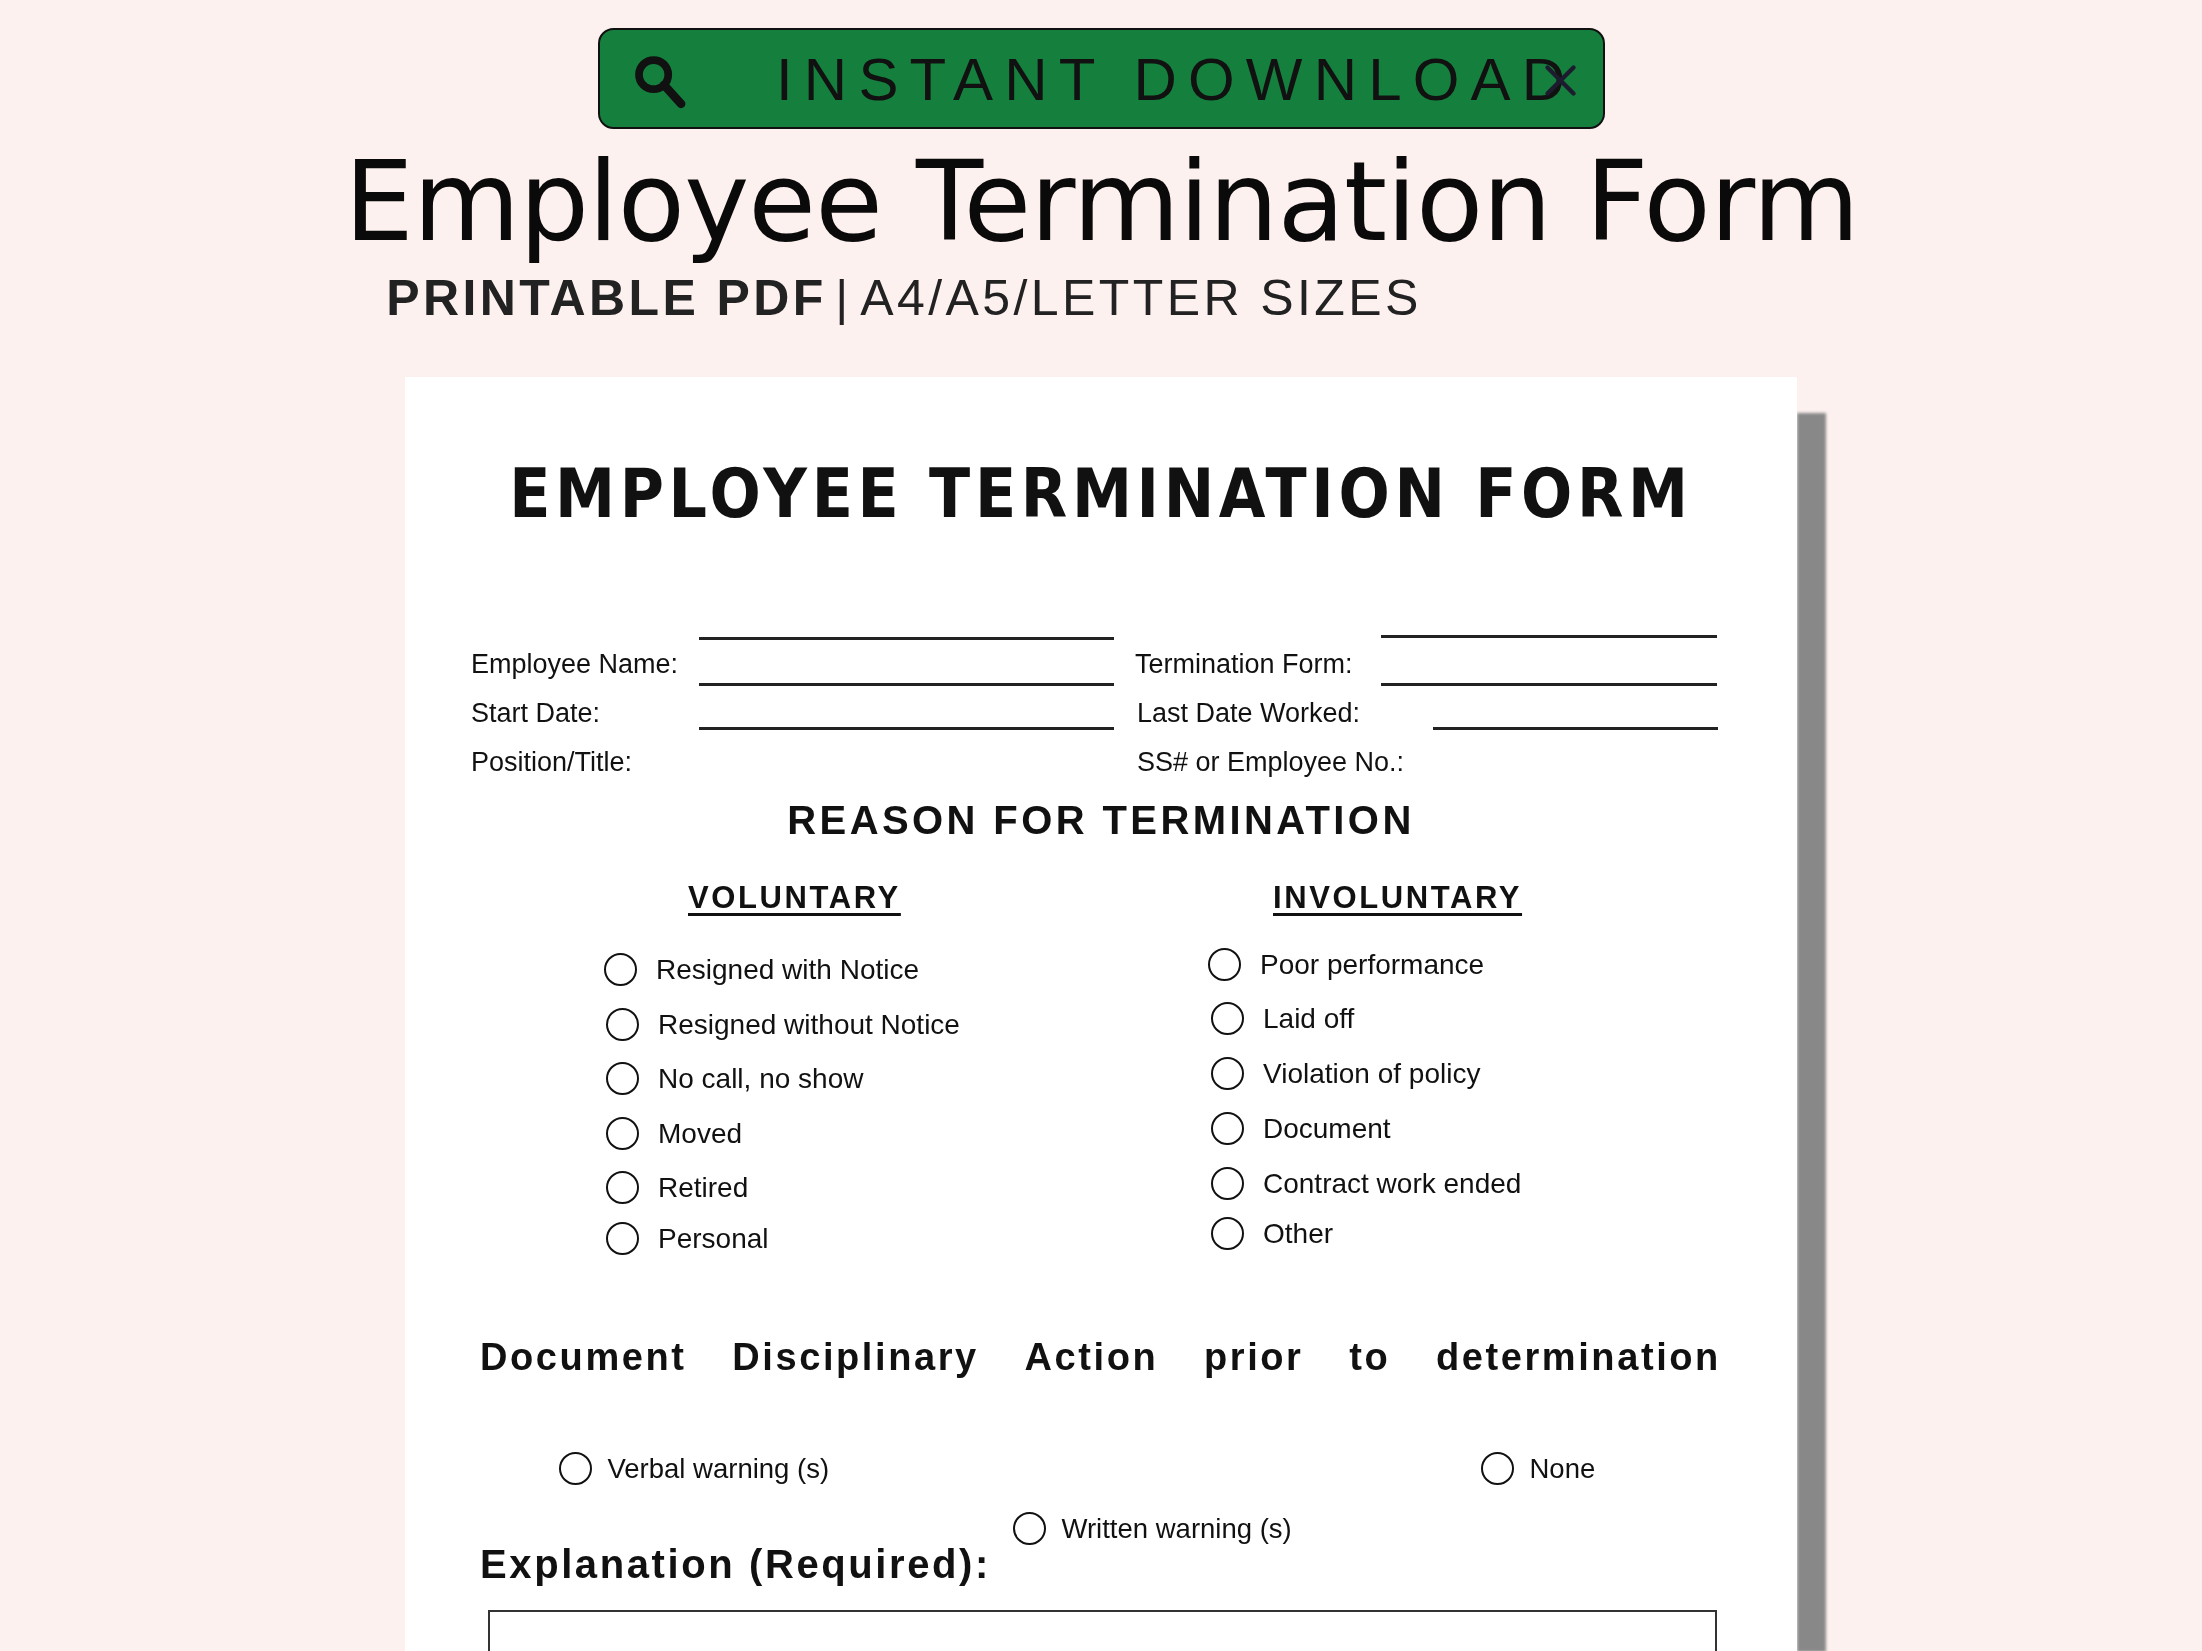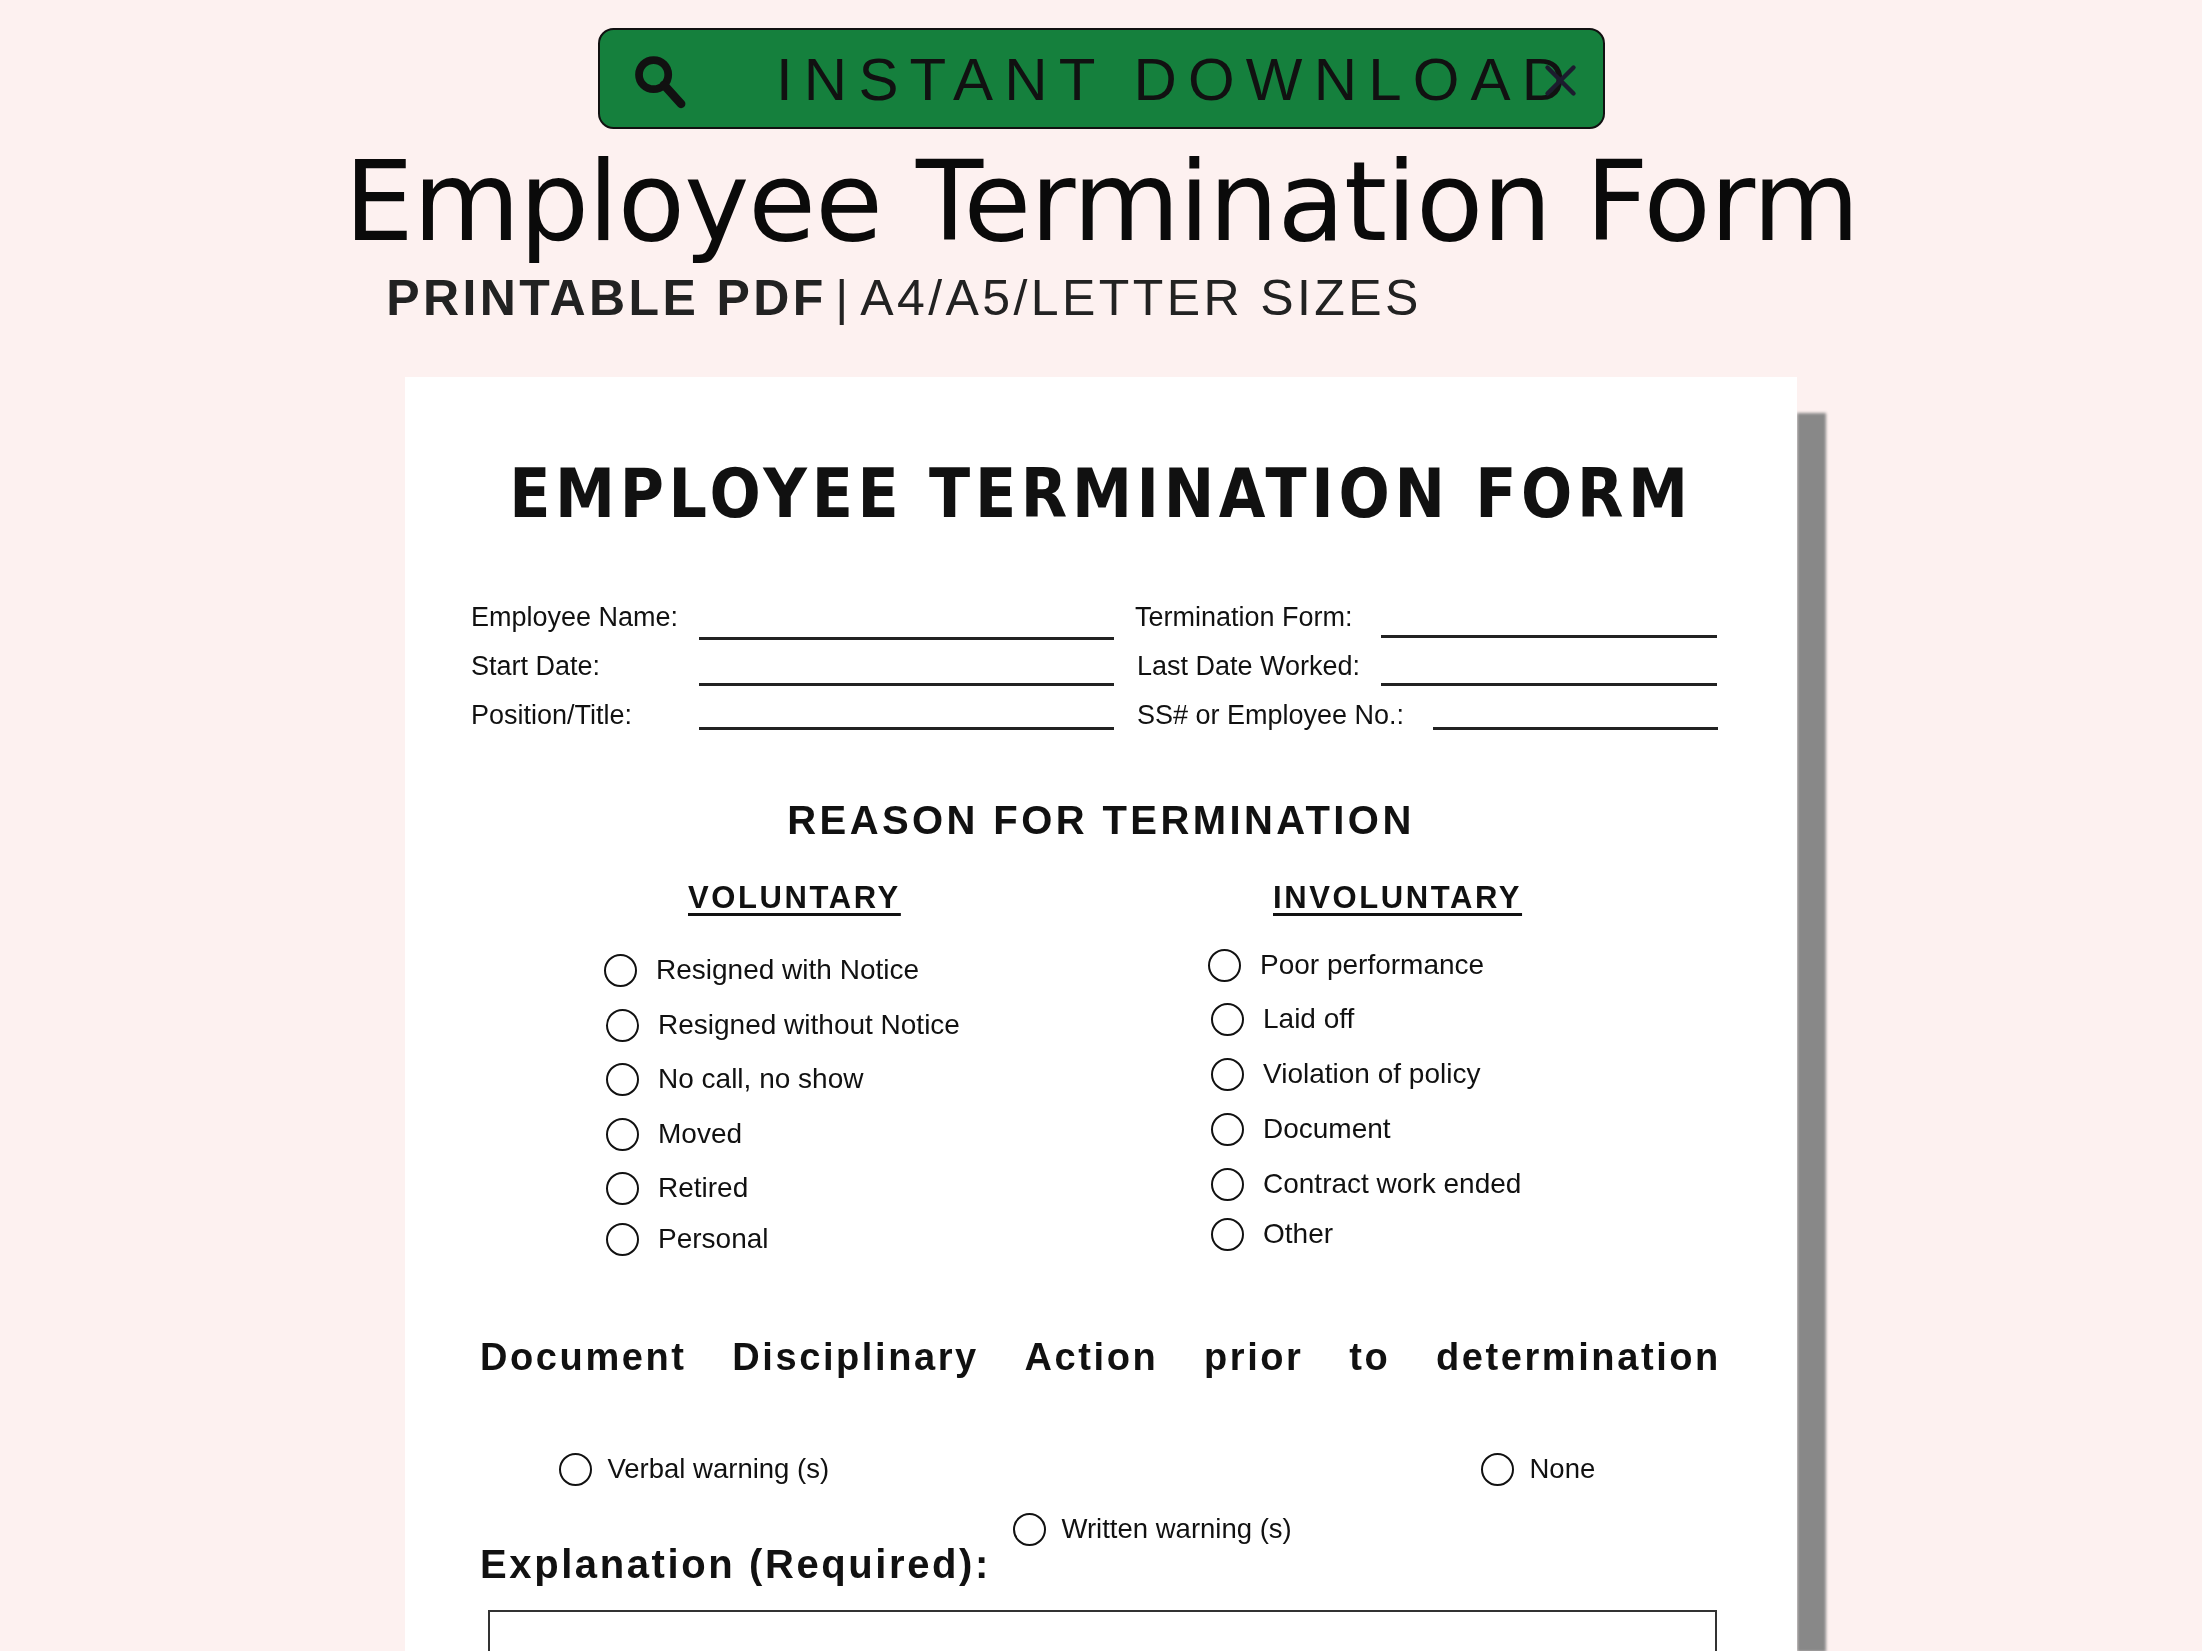--- a/index.html
+++ b/index.html
@@ -40,33 +40,33 @@
   
   .shadow { left: 1797px; top: 413px; width: 29px; height: 1239px; background: #888; filter: blur(1.7px); }
   .page { left: 405px; top: 377px; width: 1392px; height: 1291px; background: #fff; }
 
   .form-title {
     left: 405px; width: 1392px; top: 456px; text-align: center;
     font-size: 67px; letter-spacing: 5.2px; font-weight: 700; line-height: 77px;
     font-family: "DejaVu Sans", sans-serif; transform: scaleX(0.9);
   }
 
-  .field-label { font-size: 27px; line-height: 31px; color: #111; }
+  .field-label { font-size: 27px; line-height: 31px; color: #111; margin-top: 47px; }
   .line { height: 2.6px; background: #222; }
 
   .section-title {
     left: 405px; width: 1392px; top: 796px; text-align: center;
     font-size: 40px; letter-spacing: 3.4px; font-weight: 700; line-height: 48px;
   }
   .col-head {
     font-size: 31px; letter-spacing: 2.6px; font-weight: 700; text-decoration: underline;
     text-underline-offset: 5.2px; line-height: 38px;
   }
 
-  .radio-row { display: flex; align-items: flex-end; }
+  .radio-row { display: flex; align-items: flex-start; }
   .radio {
     width: 33px; height: 33px; border: 2.6px solid #111; border-radius: 50%;
     box-sizing: border-box; background: #fff; margin-right: 19px; flex: none;
   }
   .radio-label { font-size: 28px; line-height: 34px; color: #111; }
 
   .disc-title {
     left: 480px; width: 1241px; top: 1332px;
     font-size: 38px; font-weight: 700; letter-spacing: 2.6px; line-height: 50px;
     text-align: justify; text-align-last: left;

